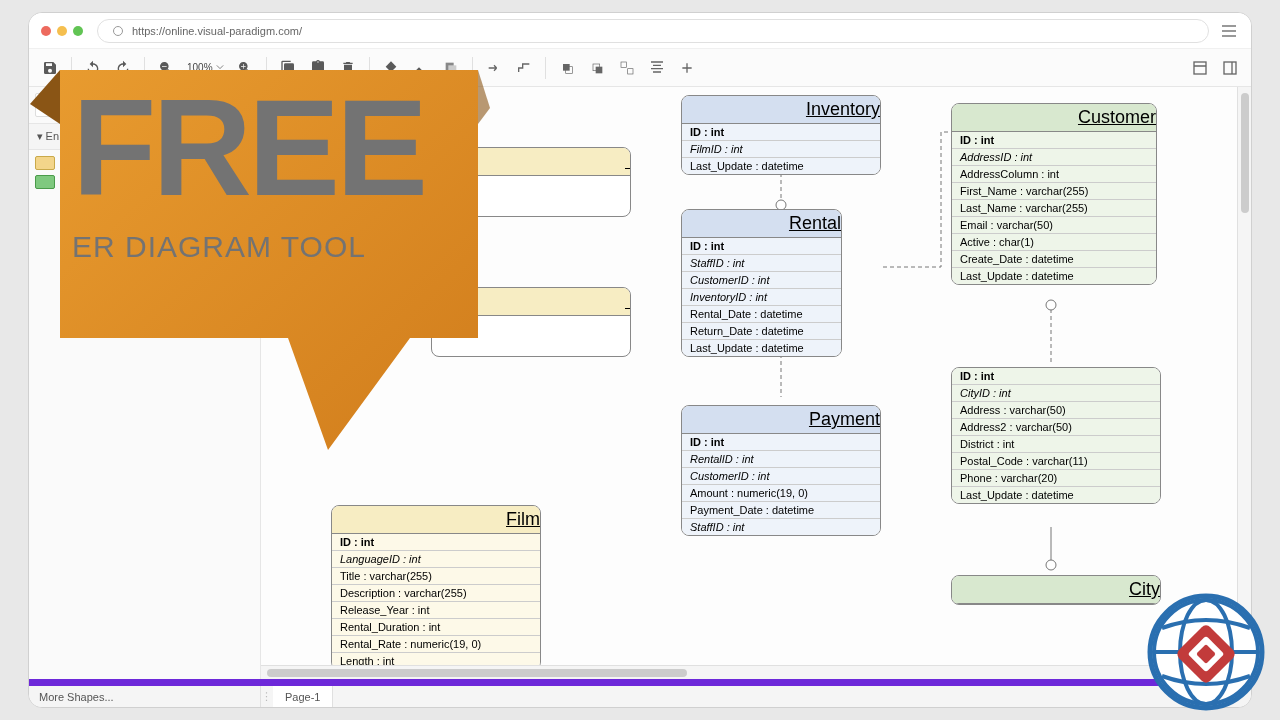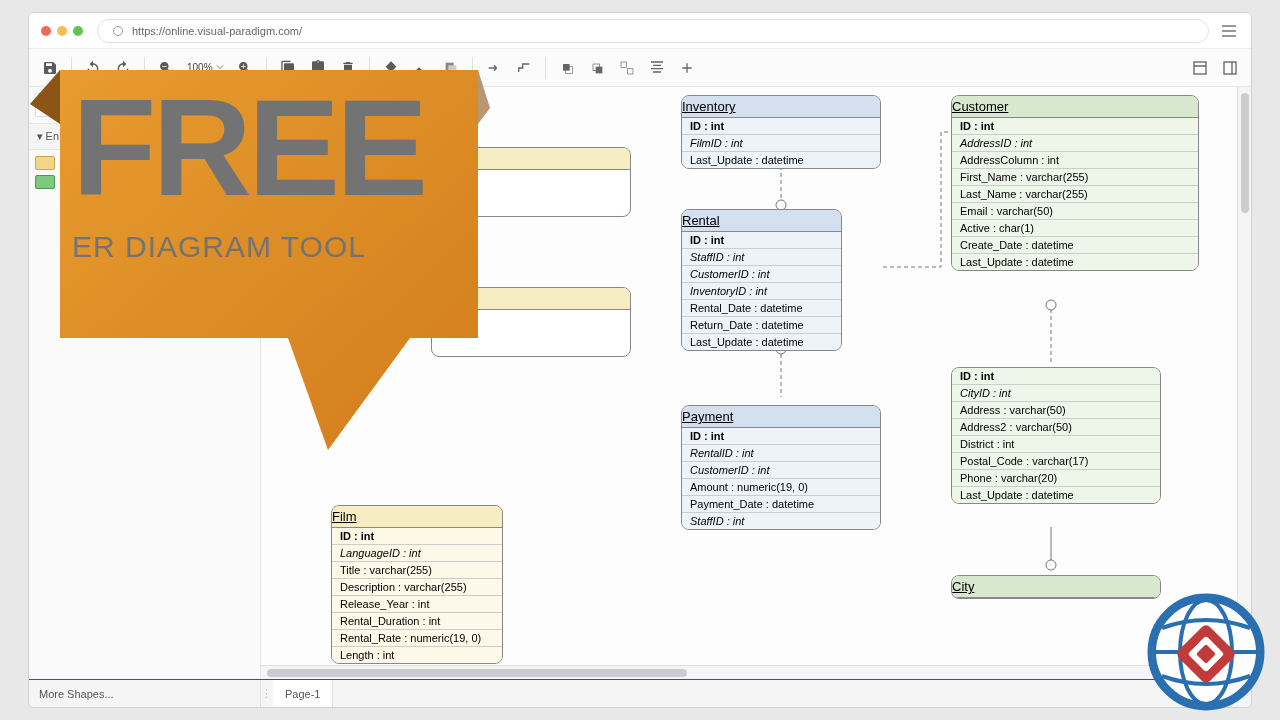--- a/index.html
+++ b/index.html
@@ -1,17 +1,17 @@
 <!DOCTYPE html>
 <html><head>
 <meta charset="utf-8">
 <style>
 *{box-sizing:border-box;margin:0;padding:0;font-family:Arial,Helvetica,sans-serif}
 body{background:#e8e8e8;width:1280px;height:720px;overflow:hidden;position:relative}
-.outer{position:absolute;top:12px;left:28px;right:28px;bottom:12px;background:#fff;border:1px solid #d0d0d0;border-radius:6px;overflow:hidden}
+.outer{position:absolute;top:12px;left:28px;right:28px;bottom:12px;background:#fff;border:1px solid #d0d0d0;border-radius:14px;overflow:hidden}
 .browser{height:36px;background:#fff;display:flex;align-items:center;padding:0 12px;border-bottom:1px solid #f0f0f0}
 .dots{display:flex;gap:6px;margin-right:14px}
 .dot{width:10px;height:10px;border-radius:50%}
 .url{flex:1;border:1px solid #e0e0e0;border-radius:14px;height:24px;display:flex;align-items:center;padding:0 14px;color:#666;font-size:11px}
 .ham{width:20px;display:flex;flex-direction:column;gap:3px;margin-left:10px;align-items:center}
 .ham span{height:2px;width:14px;background:#999}
 .toolbar{height:38px;background:#fbfbfb;border-bottom:1px solid #e6e6e6;display:flex;align-items:center;padding:0 8px;gap:4px}
 .tool{width:26px;height:26px;display:flex;align-items:center;justify-content:center;color:#5a5a5a;border-radius:2px}
 .tool svg{width:16px;height:16px;fill:currentColor}
 .sep{width:1px;height:22px;background:#e0e0e0;margin:0 4px}
@@ -24,26 +24,26 @@
 .shape-icons{padding:6px;display:flex;flex-direction:column;gap:5px}
 .si{width:20px;height:14px;border-radius:2px}
 .canvas{flex:1;background:#fdfdfd;position:relative;overflow:hidden}
 .entity{position:absolute;border:1px solid #888;border-radius:8px;font-size:11px;background:#fff;overflow:hidden}
 .entity.yellow .hdr{background:#f7edc3}
 .entity.blue .hdr{background:#d4dff0}
 .entity.green .hdr{background:#d8e8cf}
 .entity.yellow .row{background:#fdf9e8}
 .entity.blue .row{background:#eef3fa}
 .entity.green .row{background:#eef5e9}
-.hdr{text-align:left;padding:3px 0;border-bottom:1px solid #888;font-size:13px;text-decoration:underline}
+.hdr{text-align:right;padding:3px 0;border-bottom:1px solid #888;font-size:18px;text-decoration:underline}
 .row{padding:2px 8px;border-bottom:1px solid #ccc;white-space:nowrap}
 .row:last-child{border-bottom:none}
 .row.pk{font-weight:bold}
 .row.fk{font-style:italic}
-.statusbar{height:28px;background:#f5f5f5;border-top:1px solid #6d28d9;display:flex;align-items:center;font-size:11px;color:#555}
+.statusbar{height:28px;background:#f5f5f5;border-top:7px solid #6d28d9;display:flex;align-items:center;font-size:11px;color:#555}
 .more{width:232px;padding:0 10px;border-right:1px solid #e0e0e0;height:100%;display:flex;align-items:center}
 .page{padding:0 12px;background:#fff;height:100%;display:flex;align-items:center;border-right:1px solid #e0e0e0;margin-left:6px}
 .banner{position:absolute;top:70px;left:30px;width:460px;height:420px;pointer-events:none}
 .banner svg{width:100%;height:100%}
 .banner-text{position:absolute;top:8px;left:42px;color:#737373;font-family:Arial,sans-serif}
 .banner-text .big{font-size:138px;font-weight:900;letter-spacing:-4px;line-height:1;font-family:'Arial Black',Arial}
 .banner-text .sub{font-size:30px;font-weight:400;margin-top:14px;letter-spacing:1px}
 .logo{position:absolute;bottom:8px;right:14px;width:120px;height:120px}
 .scroll-h{position:absolute;bottom:0;left:0;right:14px;height:14px;background:#f5f5f5;border-top:1px solid #e0e0e0}
 .scroll-h .thumb{position:absolute;left:6px;top:3px;width:420px;height:8px;background:#ccc;border-radius:4px}
@@ -221,21 +221,21 @@
         <circle cx="790" cy="478" r="5" fill="#fff" stroke="#777"></circle>
       </svg>
 
       <div class="entity yellow" style="top:60px;left:170px;width:200px;height:70px">
           <div class="hdr">&nbsp;</div>
         </div>
       <div class="entity yellow" style="top:200px;left:170px;width:200px;height:70px">
           <div class="hdr">&nbsp;</div>
         </div>
 
-      <div id="ent-film" class="entity yellow" style="top:418px;left:70px;width:172px">
+      <div id="ent-film" class="entity yellow" style="top:418px;left:70px;width:210px">
           <div class="hdr">Film</div>
           <div class="row pk">ID : int</div>
           <div class="row fk">LanguageID : int</div>
           <div class="row">Title : varchar(255)</div>
           <div class="row">Description : varchar(255)</div>
           <div class="row">Release_Year : int</div>
           <div class="row">Rental_Duration : int</div>
           <div class="row">Rental_Rate : numeric(19, 0)</div>
           <div class="row">Length : int</div>
         </div>
@@ -257,39 +257,39 @@
         </div>
       <div id="ent-payment" class="entity blue" style="top:318px;left:420px;width:200px">
           <div class="hdr">Payment</div>
           <div class="row pk">ID : int</div>
           <div class="row fk">RentalID : int</div>
           <div class="row fk">CustomerID : int</div>
           <div class="row">Amount : numeric(19, 0)</div>
           <div class="row">Payment_Date : datetime</div>
           <div class="row fk">StaffID : int</div>
         </div>
-      <div id="ent-customer" class="entity green" style="top:8px;left:690px;width:248px">
+      <div id="ent-customer" class="entity green" style="top:16px;left:690px;width:206px">
           <div class="hdr">Customer</div>
           <div class="row pk">ID : int</div>
           <div class="row fk">AddressID : int</div>
           <div class="row">AddressColumn : int</div>
           <div class="row">First_Name : varchar(255)</div>
           <div class="row">Last_Name : varchar(255)</div>
           <div class="row">Email : varchar(50)</div>
           <div class="row">Active : char(1)</div>
           <div class="row">Create_Date : datetime</div>
           <div class="row">Last_Update : datetime</div>
         </div>
       <div id="ent-address" class="entity green" style="top:280px;left:690px;width:210px">
           <div class="row pk">ID : int</div>
           <div class="row fk">CityID : int</div>
           <div class="row">Address : varchar(50)</div>
           <div class="row">Address2 : varchar(50)</div>
           <div class="row">District : int</div>
-          <div class="row">Postal_Code : varchar(17)</div>
+          <div class="row">Postal_Code : varchar(11)</div>
           <div class="row">Phone : varchar(20)</div>
           <div class="row">Last_Update : datetime</div>
         </div>
       <div id="ent-city" class="entity green" style="top:488px;left:690px;width:210px">
           <div class="hdr">City</div>
         </div>
 
       <div class="scroll-h">
           <div class="thumb"></div>
         </div>

